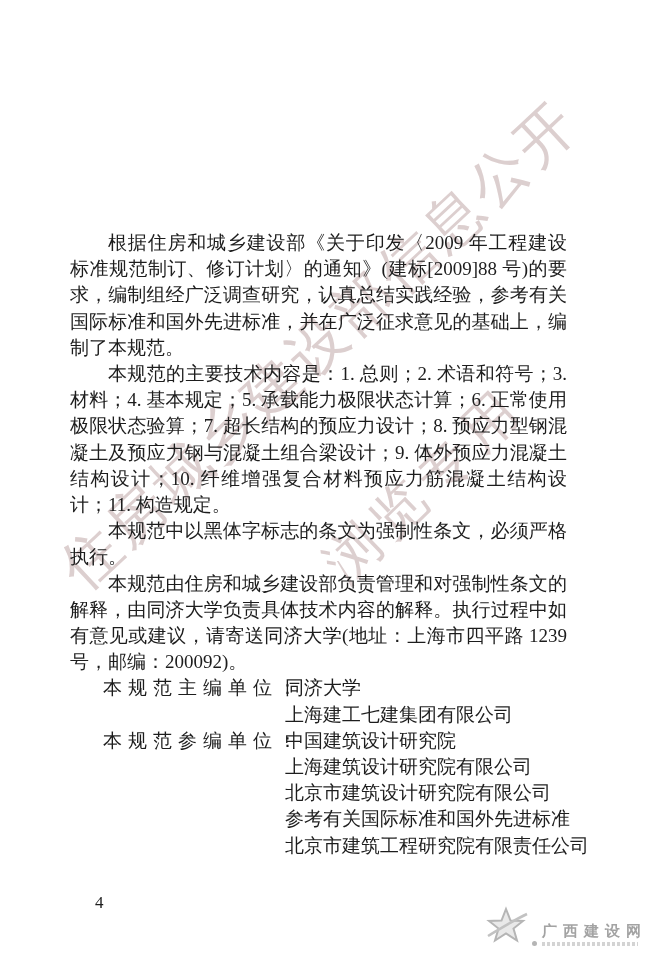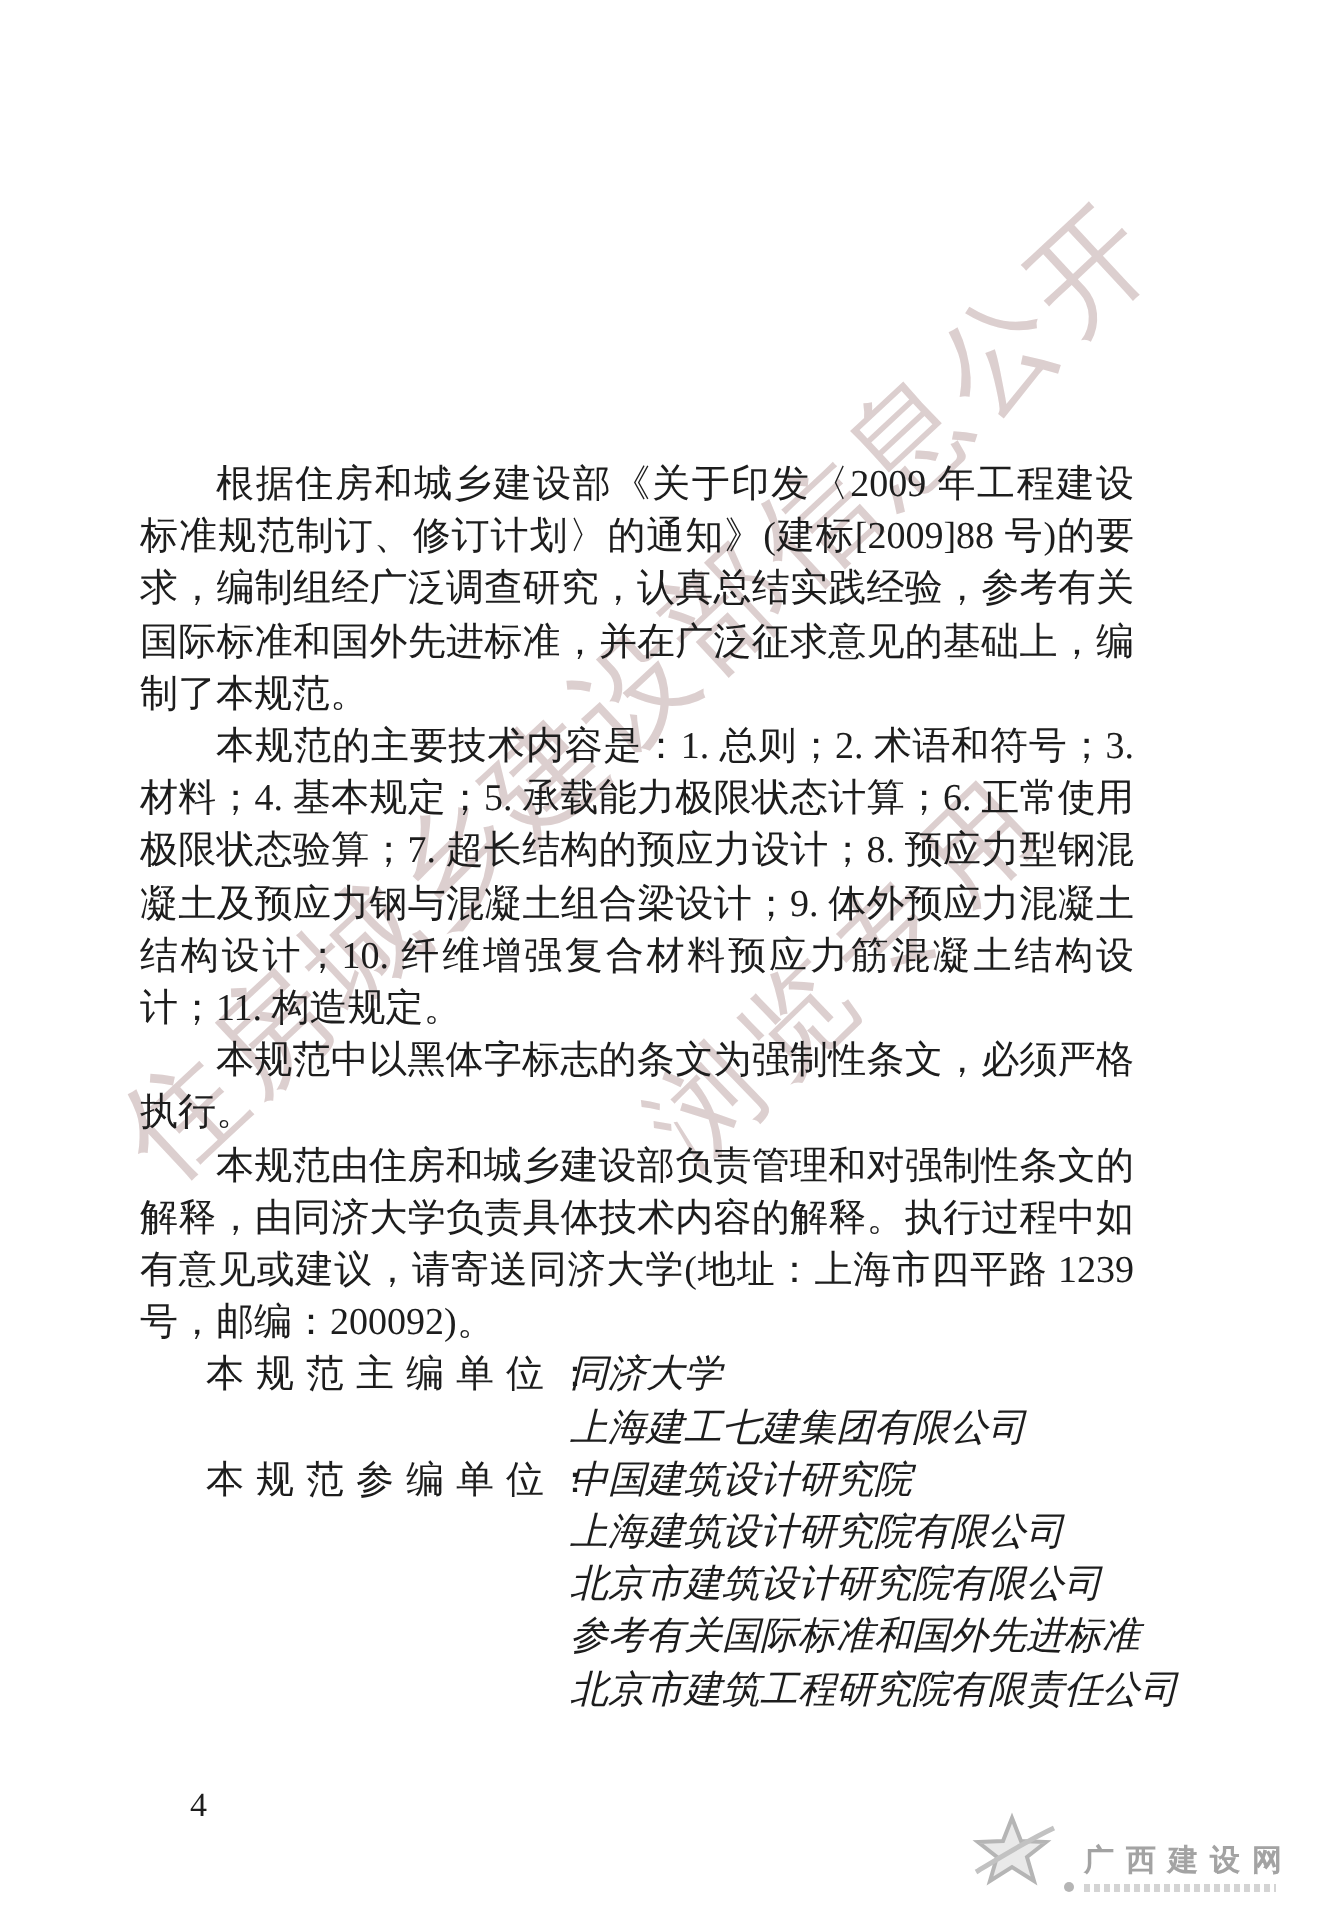--- a/index.html
+++ b/index.html
@@ -54,21 +54,21 @@
   }
   .para{margin:0;text-indent:2em;}
   .unit-row{display:flex;align-items:flex-start;margin-left:33px;}
   .unit-label{
     flex:0 0 auto;
     width:182px;
     letter-spacing:6px;
     white-space:nowrap;
   }
   .unit-items{flex:0 0 auto;width:306px;text-align:left;}
-  .unit-items div{margin:0;font-style:italic;}
+  .unit-items div{margin:0;}
   
   .page-number{
     position:absolute;
     left:95px;top:893px;
     font-size:17px;
     z-index:2;
   }
   .site-logo{
     position:absolute;
     right:14px;bottom:12px;

